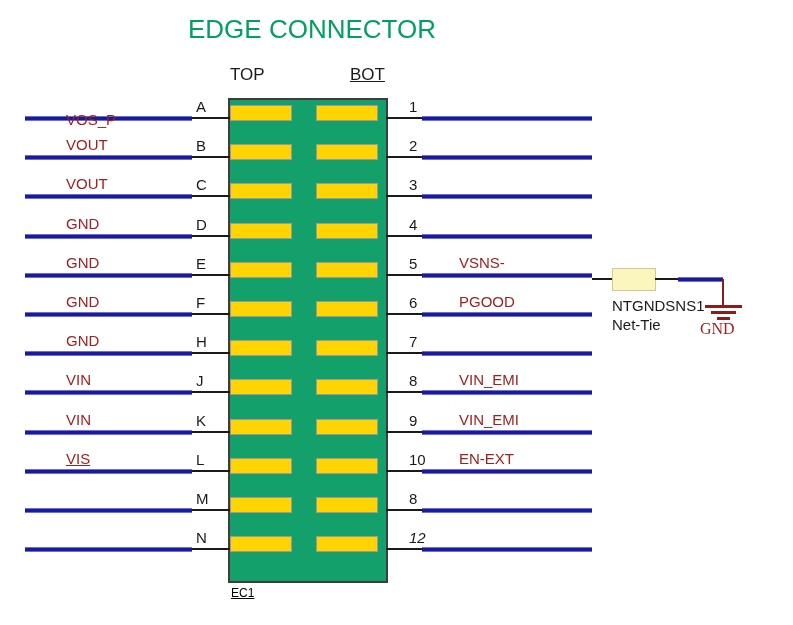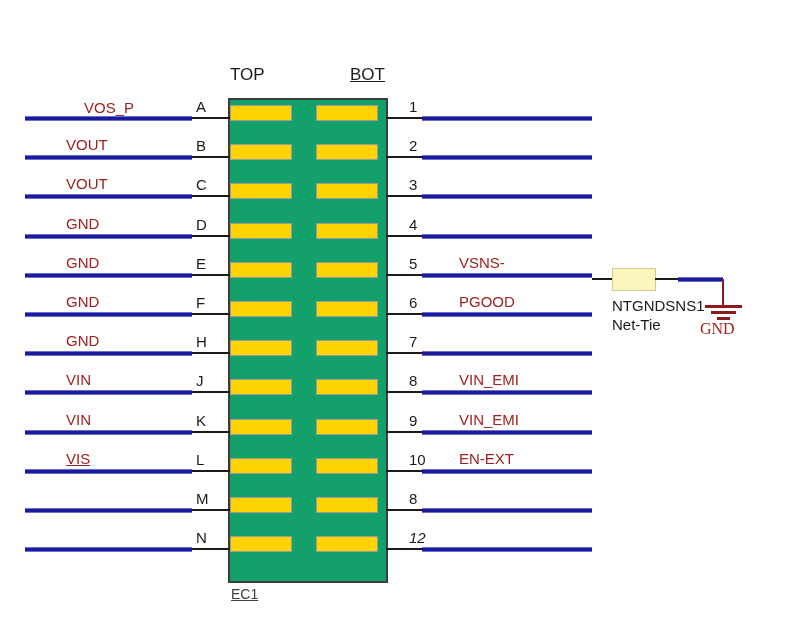--- a/index.html
+++ b/index.html
@@ -62,22 +62,22 @@
     white-space:nowrap;
   }
   .pinlabel{
     position:absolute;
     color:#1a1a1a;
     font-size:15px;
     white-space:nowrap;
   }
   .refdes{
     position:absolute;
-    color:#404040;
-    font-size:14px;
+    color:#000000;
+    font-size:12px;
     white-space:nowrap;
     text-decoration:underline;
   }
 
   
   .nettie-box{
     position:absolute;
     left:612px;top:268px;
     width:44px;height:23px;
     background:#fbf6bd;
@@ -113,20 +113,21 @@
     font-size:16px;
     font-family:"Liberation Serif", serif;
     white-space:nowrap;
   }
 </style>
 </head>
 <body>
 
 <div id="sheet">
 
+  <div class="title-inner">EDGE CONNECTOR</div>
 
   <div class="colhdr" style="left:230px;top:65px;">TOP</div>
   <div class="colhdr" style="left:350px;top:65px;text-decoration:underline;">BOT</div>
 
   <div class="body" id="connector-body">
       <div class="pad left" style="top: 5px;"></div>
       <div class="pad right" style="top: 5px;"></div>
       <div class="pad left" style="top: 44px;"></div>
       <div class="pad right" style="top: 44px;"></div>
       <div class="pad left" style="top: 83px;"></div>
@@ -150,21 +151,21 @@
       <div class="pad left" style="top: 436px;"></div>
       <div class="pad right" style="top: 436px;"></div>
     </div>
 
   <div class="refdes" style="left:231px;top:586px;">EC1</div>
 
   <div id="rows-layer">
       <div class="wire-blue" style="left: 25px; top: 116px; width: 167px;"></div>
       <div class="wire-black" style="left: 192px; top: 117px; width: 38px;"></div>
       <div class="pinlabel" style="left: 196px; top: 98px;">A</div>
-      <div class="netlabel" style="left: 66px; top: 99px; margin-left: 18px;">VOS_P</div>
+      <div class="netlabel" style="left: 66px; top: 111px;">VOS_P</div>
       <div class="wire-black" style="left: 386px; top: 117px; width: 36px;"></div>
       <div class="wire-blue" style="left: 422px; top: 116px; width: 170px;"></div>
       <div class="pinlabel" style="left: 409px; top: 98px;">1</div>
       <div class="wire-blue" style="left: 25px; top: 155px; width: 167px;"></div>
       <div class="wire-black" style="left: 192px; top: 156px; width: 38px;"></div>
       <div class="pinlabel" style="left: 196px; top: 137px;">B</div>
       <div class="netlabel" style="left: 66px; top: 136px;">VOUT</div>
       <div class="wire-black" style="left: 386px; top: 156px; width: 36px;"></div>
       <div class="wire-blue" style="left: 422px; top: 155px; width: 170px;"></div>
       <div class="pinlabel" style="left: 409px; top: 137px;">2</div>

